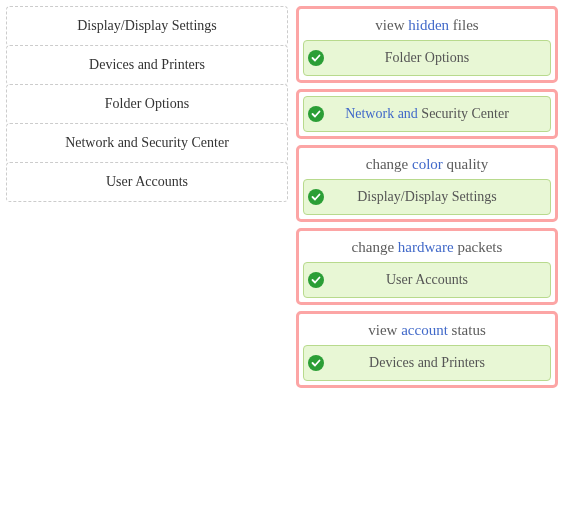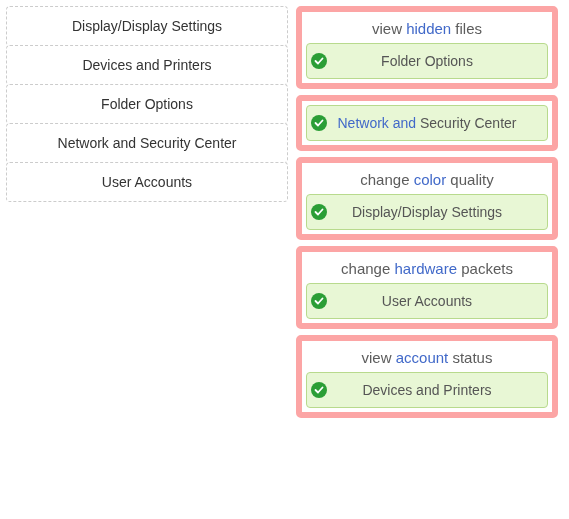--- a/index.html
+++ b/index.html
@@ -9,20 +9,21 @@
     background: #ffffff;
     font-family: Arial, Helvetica, sans-serif;
     font-size: 14px;
     color: #333333;
     width: 569px;
   }
   .layout {
     display: flex;
     gap: 8px;
     align-items: flex-start;
+    font-family: Liberation Serif, serif;
   }
   .left-col {
     width: 282px;
     display: flex;
     flex-direction: column;
     gap: 0px;
   }
   .right-col {
     width: 262px;
     display: flex;
@@ -37,21 +38,21 @@
     align-items: center;
     justify-content: center;
     color: #333333;
     font-size: 14px;
     margin-bottom: -1px;
     background: #ffffff;
     cursor: move;
     line-height: 1;
   }
   .target-card {
-    border: 6px solid #fca5a5;
+    border: 3px solid #fca5a5;
     border-radius: 5px;
     padding: 4px 4px 4px 4px;
     background: #ffffff;
   }
   .target-title {
     text-align: center;
     color: #5c5c5c;
     font-size: 15px;
     padding: 4px 0 6px 0;
   }

